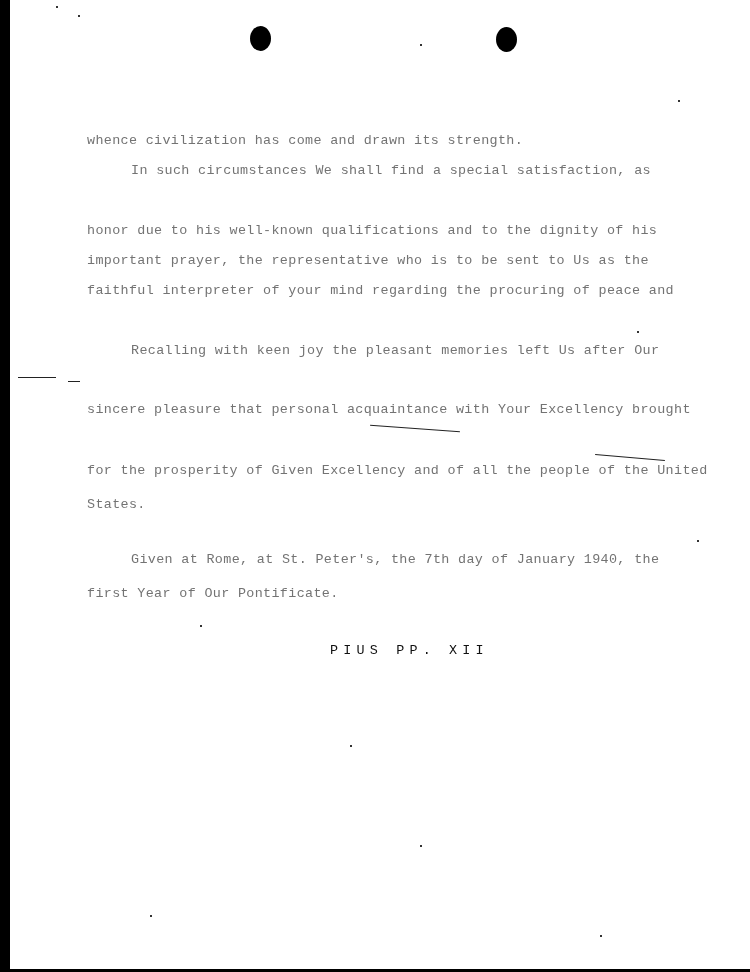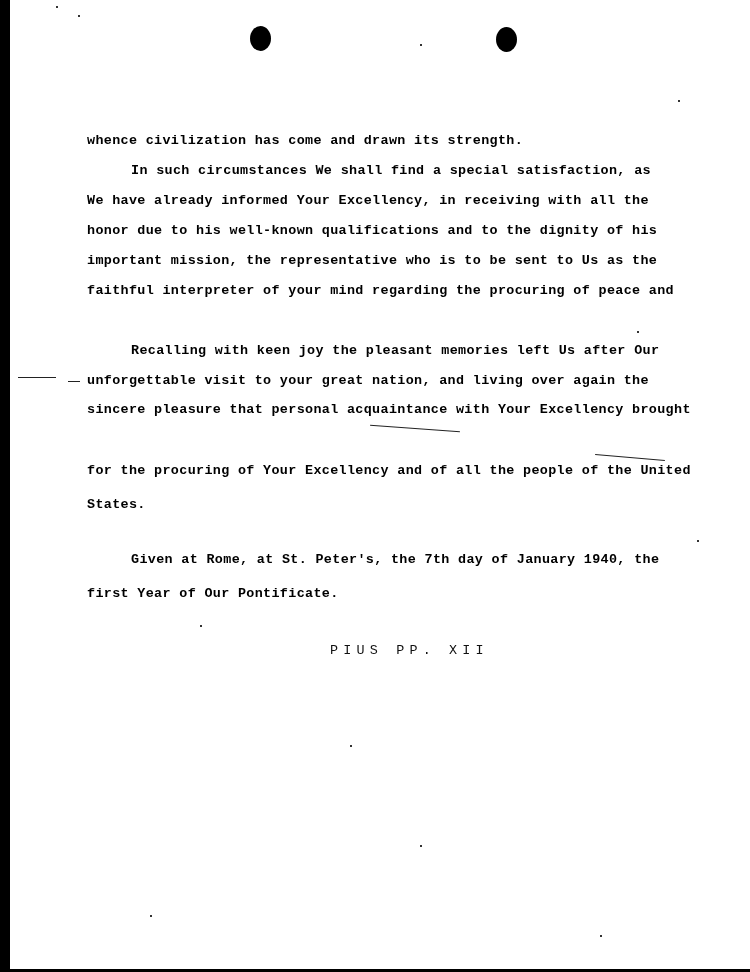--- a/index.html
+++ b/index.html
@@ -42,22 +42,22 @@
     .punch-hole.left { left: 250px; top: 26px; }
     .punch-hole.right { left: 496px; top: 27px; }
 
     .line {
       position: absolute;
       left: 87px;
       font-size: 13.4px;
       line-height: 16px;
       white-space: pre;
       letter-spacing: 0.35px;
-      font-weight: bold;
-      color: #000000;
+      font-weight: normal;
+      color: #737373;
     }
     .indent { left: 131px; }
     .signature {
       position: absolute;
       left: 330px;
       top: 643px;
       font-size: 13.4px;
       line-height: 16px;
       white-space: pre;
       letter-spacing: 5.2px;
@@ -81,29 +81,27 @@
 <div class="page">
   <div class="left-border"></div>
   <div class="bottom-border"></div>
 
   <div class="punch-hole left"></div>
   <div class="punch-hole right"></div>
 
   <div class="line" style="top:133px;">whence civilization has come and drawn its strength.</div>
 
   <div class="line indent" style="top:163px;">In such circumstances We shall find a special satisfaction, as</div>
-  <div class="line" style="top:193px;">We have already informed Your Excellency, in receiving with all the</div>
   <div class="line" style="top:223px;">honor due to his well-known qualifications and to the dignity of his</div>
-  <div class="line" style="top:253px;">important mission, the representative who is to be sent to Us as the</div>
+  <div class="line" style="top:253px;">important prayer, the representative who is to be sent to Us as the</div>
   <div class="line" style="top:283px;">faithful interpreter of your mind regarding the procuring of peace and</div>
 
   <div class="line indent" style="top:343px;text-align:center;">Recalling with keen joy the pleasant memories left Us after Our</div>
-  <div class="line" style="top:373px;">unforgettable visit to your great nation, and living over again the</div>
   <div class="line" style="top:402px;">sincere pleasure that personal acquaintance with Your Excellency brought</div>
-  <div class="line" style="top:463px;">for the procuring of Your Excellency and of all the people of the United</div>
+  <div class="line" style="top:463px;">for the prosperity of Given Excellency and of all the people of the United</div>
   <div class="line" style="top:497px;">States.</div>
 
   <div class="line indent" style="top:552px;">Given at Rome, at St. Peter's, the 7th day of January 1940, the</div>
   <div class="line" style="top:586px;">first Year of Our Pontificate.</div>
 
   <div class="signature">PIUS PP. XII</div>
 
   <div class="stray-mark" style="left:18px; top:377px; width:38px;"></div>
   <div class="stray-mark" style="left:68px; top:381px; width:12px;"></div>
   <div class="stray-mark" style="left:370px; top:428px; width:90px; transform:rotate(4deg);"></div>

